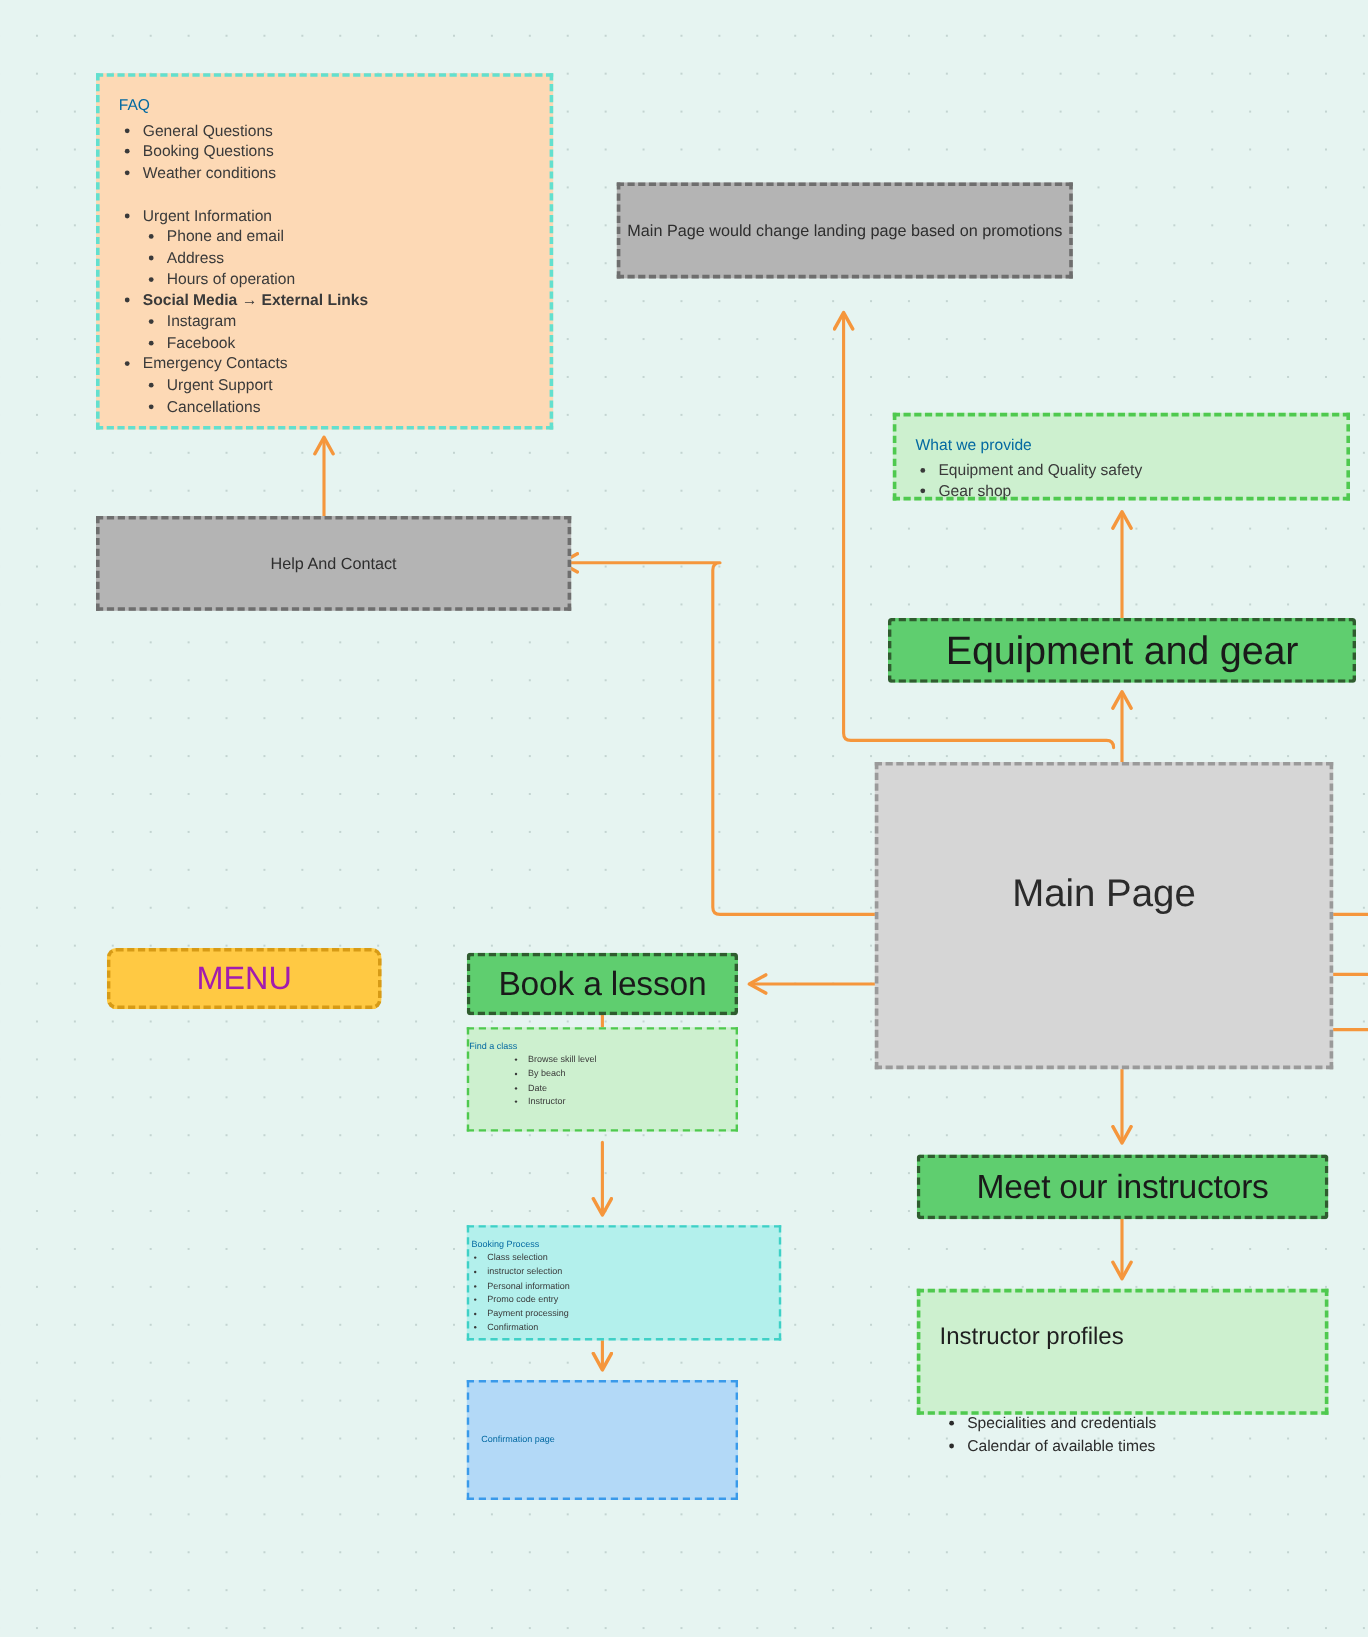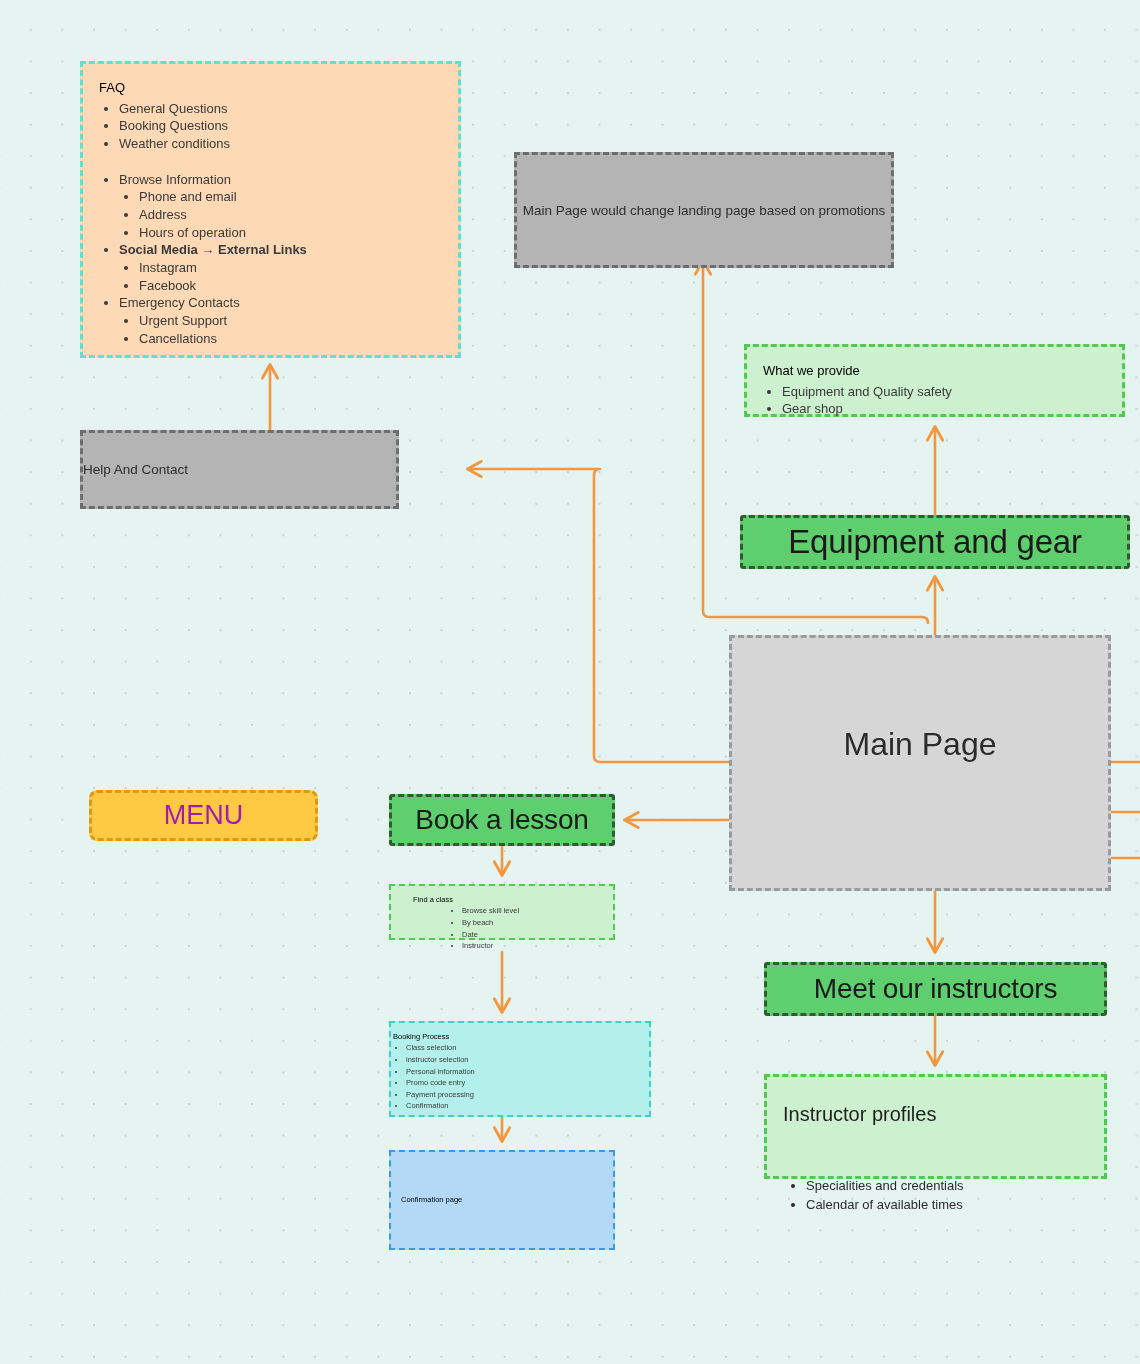--- a/index.html
+++ b/index.html
@@ -35,21 +35,21 @@
 
   
   .card {
     padding: 14px 16px;
   }
   .card .card-title {
     font-size: 12.5px;
     line-height: 1.5;
     margin: 0 0 2px 0;
     font-weight: 400;
-    color: #000000;
+    color: #0369a1;
   }
   .card ul {
     margin: 0;
     padding-left: 19px;
     list-style-type: disc;
   }
   .card ul ul {
     padding-left: 19px;
   }
   .card li {
@@ -71,35 +71,36 @@
     border: 3px dashed #62e0cf;
   }
   #faq .card-title { font-size: 13px; }
   #faq li { font-size: 13px; line-height: 1.36; }
   #faq ul { padding-left: 20px; }
   #faq li.spacer { height: 18px; }
 
   
   #help-contact {
     left: 80px; top: 430px;
-    width: 319px; height: 79px;
+    width: 396px; height: 79px;
     background: #b4b4b4;
     border: 3px dashed #6e6e6e;
     display: flex;
     align-items: center;
+    justify-content: center;
   }
   #help-contact span {
     font-size: 13.5px;
     color: #2e2e2e;
   }
 
   
   #promo-note {
     left: 514px; top: 152px;
-    width: 380px; height: 116px;
+    width: 380px; height: 80px;
     background: #b4b4b4;
     border: 3px dashed #6e6e6e;
     display: flex;
     align-items: center;
     justify-content: center;
   }
   #promo-note span {
     font-size: 13.5px;
     color: #2e2e2e;
   }
@@ -172,25 +173,25 @@
     justify-content: center;
     z-index: 7;
   }
   #menu-button span {
     font-size: 27px;
     color: #a21caf;
   }
 
   
   #find-class {
-    left: 389px; top: 884px;
-    width: 226px; height: 56px;
+    left: 389px; top: 856px;
+    width: 226px; height: 87px;
     background: #cdf0cf;
     border: 2.5px dashed #4fc94f;
-    padding: 8px 22px;
+    padding: 8px 0;
   }
   #find-class .card-title { font-size: 7.5px; margin-bottom: 0; }
   #find-class li { font-size: 7.5px; line-height: 1.55; margin-left: 36px; }
   #find-class ul { padding-left: 13px; }
 
   
   #booking-process {
     left: 389px; top: 1021px;
     width: 262px; height: 96px;
     background: #b3f0ec;
@@ -273,21 +274,21 @@
   </g>
 </svg>
 
 <div class="node card" id="faq">
   <div class="card-title">FAQ</div>
   <ul>
     <li>General Questions</li>
     <li>Booking Questions</li>
     <li>Weather conditions</li>
     <li class="spacer"></li>
-    <li>Browse Information</li>
+    <li>Urgent Information</li>
     <ul>
       <li>Phone and email</li>
       <li>Address</li>
       <li>Hours of operation</li>
     </ul>
     <li class="bold">Social Media → External Links</li>
     <ul>
       <li>Instagram</li>
       <li>Facebook</li>
     </ul>

